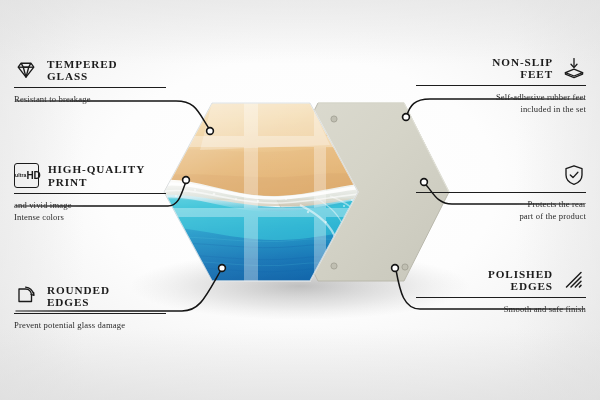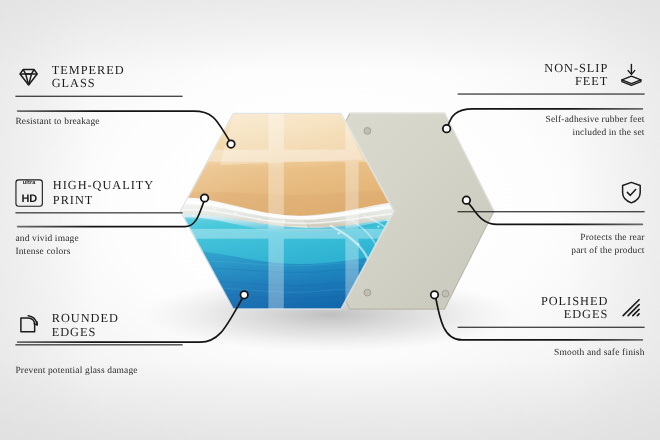--- a/index.html
+++ b/index.html
@@ -25,33 +25,33 @@
   }
   svg.layer{position:absolute;left:0;top:0;width:600px;height:400px;}
 
   
   .callout{position:absolute;}
   .callout .headrow{display:flex;align-items:center;gap:9px;}
   .callout.right .headrow{flex-direction:row-reverse;}
   .titleblk{line-height:1.08;}
   .callout.right .titleblk{text-align:right;}
   .t-line{
-    font-size:11.2px;letter-spacing:.9px;font-weight:400;color:#1b1b1b;
+    font-size:11.2px;letter-spacing:.9px;font-weight:700;color:#1b1b1b;
     white-space:nowrap;text-transform:uppercase;
   }
   .rule{height:1px;background:#1d1d1d;margin-top:5px;}
   .desc{
-    font-size:8.6px;color:#2a2a2a;line-height:1.42;margin-top:16px;
+    font-size:8.6px;color:#2a2a2a;line-height:1.42;margin-top:5px;
     letter-spacing:.15px;white-space:nowrap;
   }
   .callout.right .desc{text-align:right;}
   .ico{width:24px;height:24px;flex:0 0 24px;display:block;}
   .hdbox{
     width:23px;height:23px;border:1.6px solid #1b1b1b;border-radius:3px;
-    display:flex;flex-direction:column;align-items:center;justify-content:space-between;
+    display:flex;flex-direction:row;align-items:center;justify-content:flex-start;
     line-height:1;flex:0 0 23px;
   }
   .hd-ultra{font-family:"Liberation Sans",sans-serif;font-size:5.1px;font-weight:700;letter-spacing:.1px;color:#1b1b1b;}
   .hd-main{font-family:"Liberation Sans",sans-serif;font-size:10px;font-weight:700;letter-spacing:-.2px;color:#1b1b1b;margin-top:.5px;}
 
   
   #c-tempered{left:14px;top:58px;width:152px;}
   #c-print   {left:14px;top:163px;width:152px;}
   #c-rounded {left:14px;top:284px;width:152px;}
   #c-feet    {right:14px;top:56px;width:170px;}

